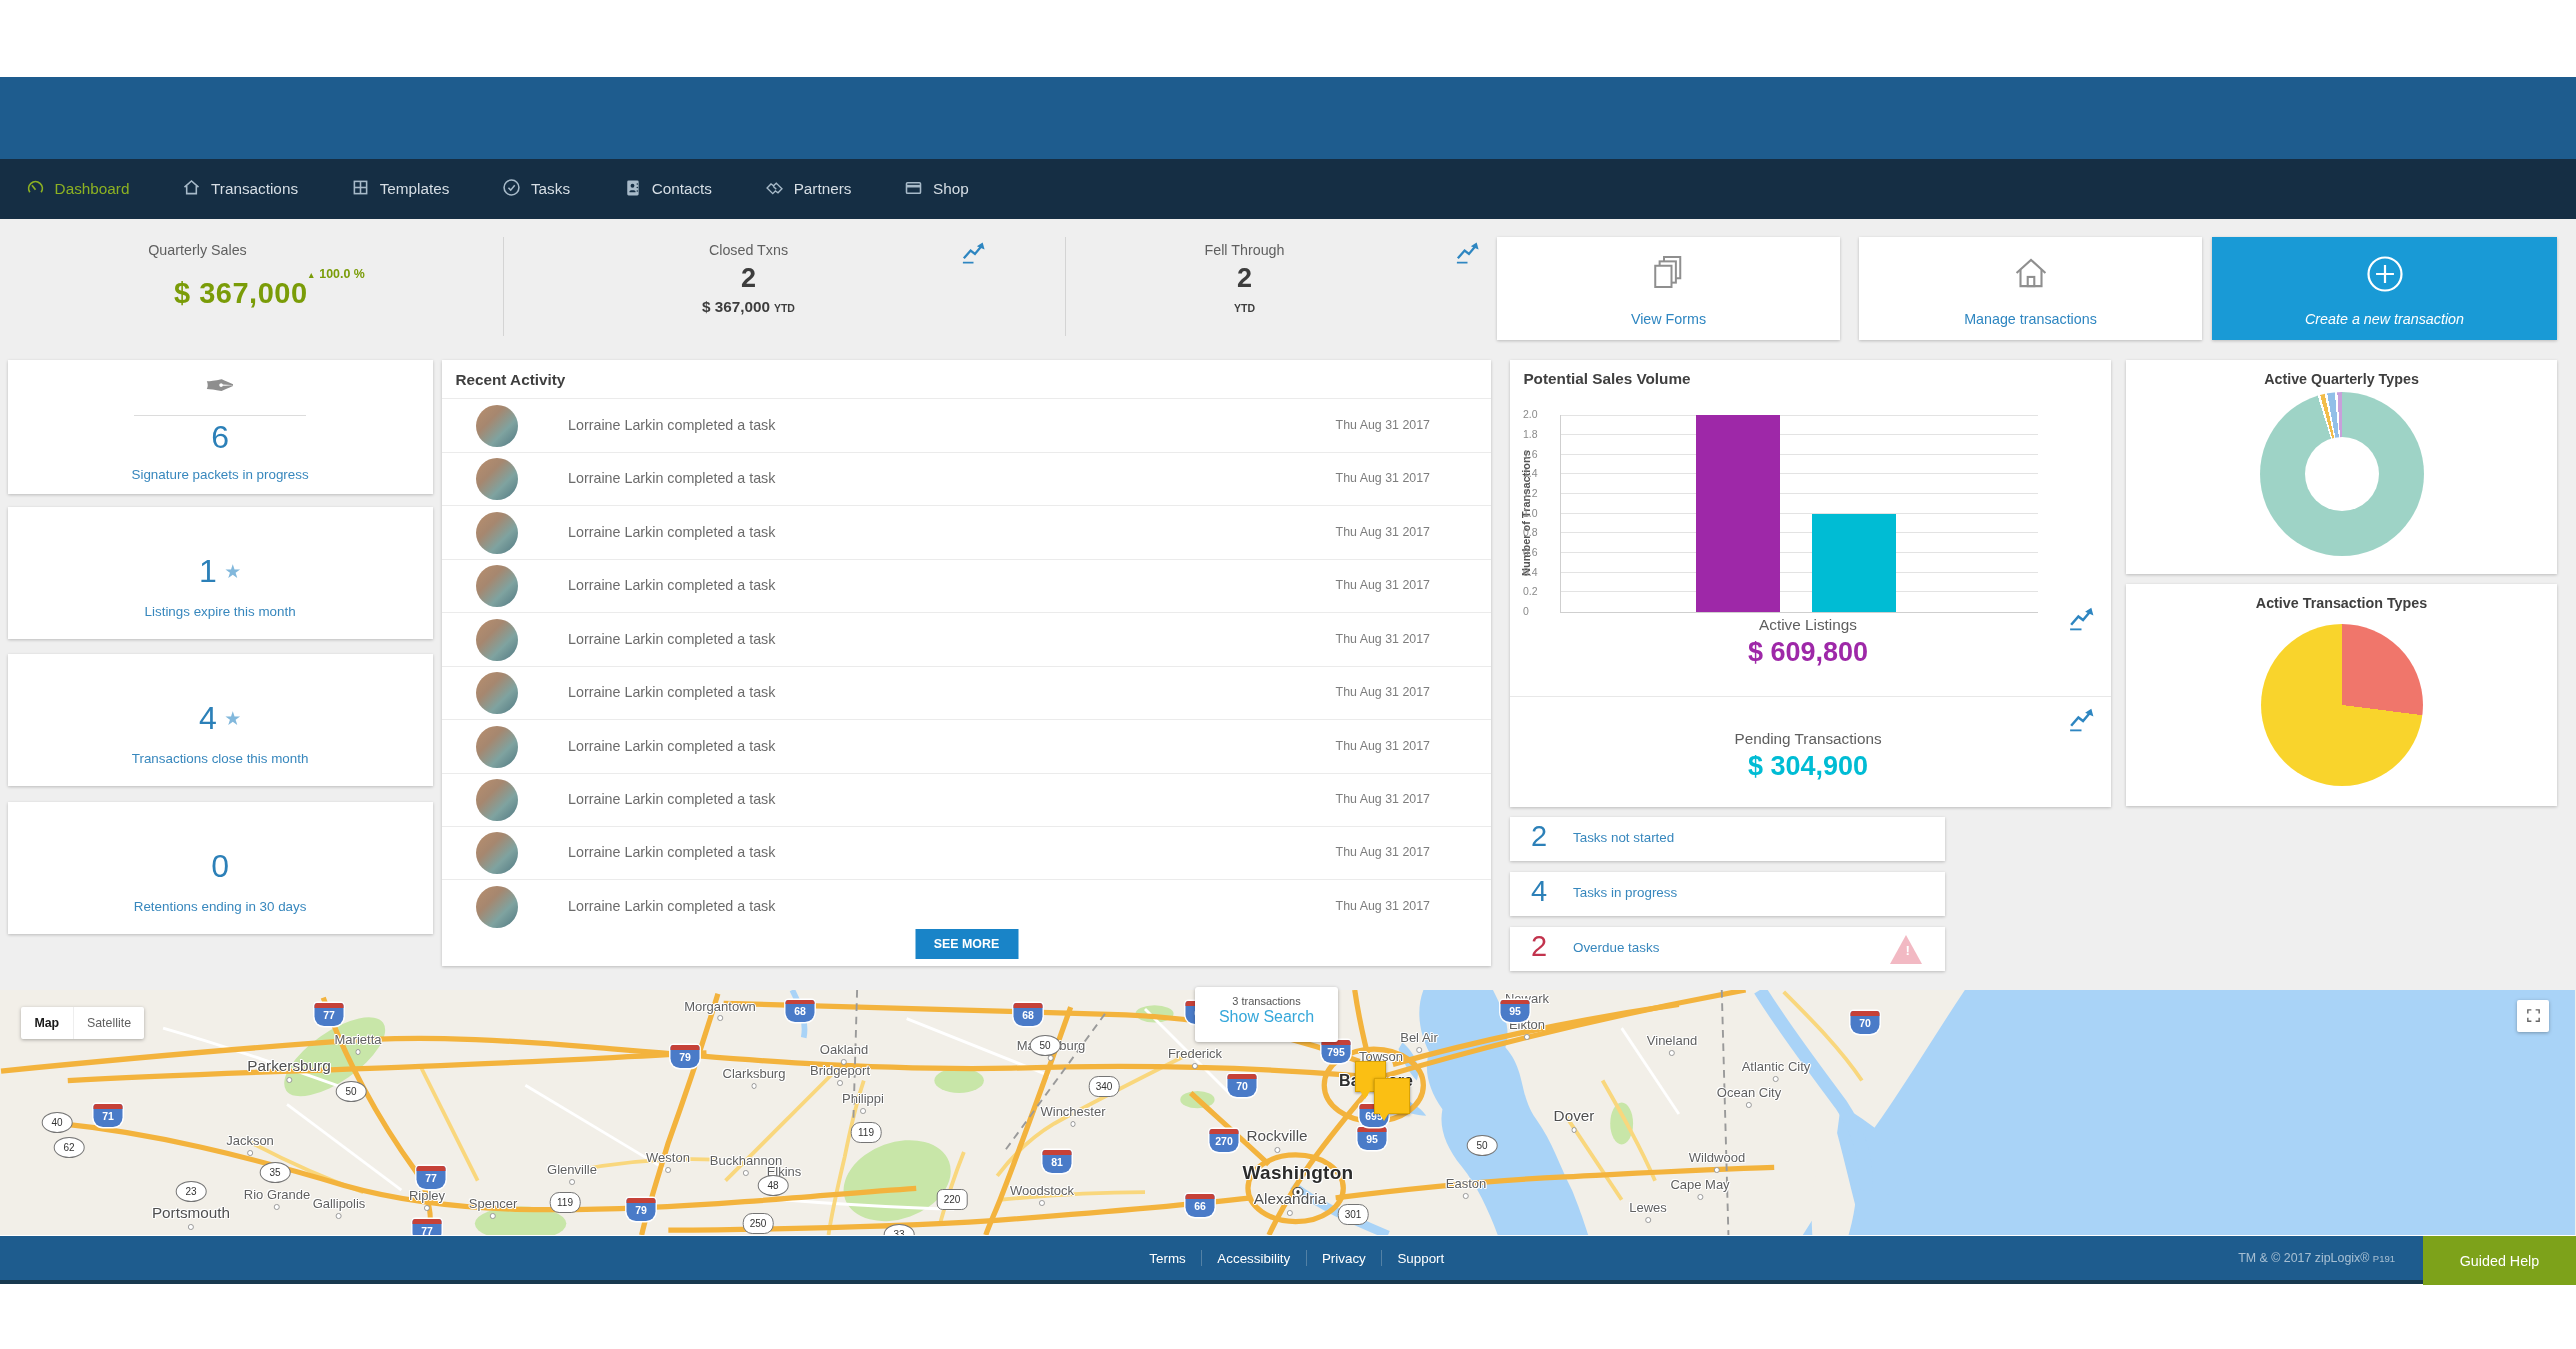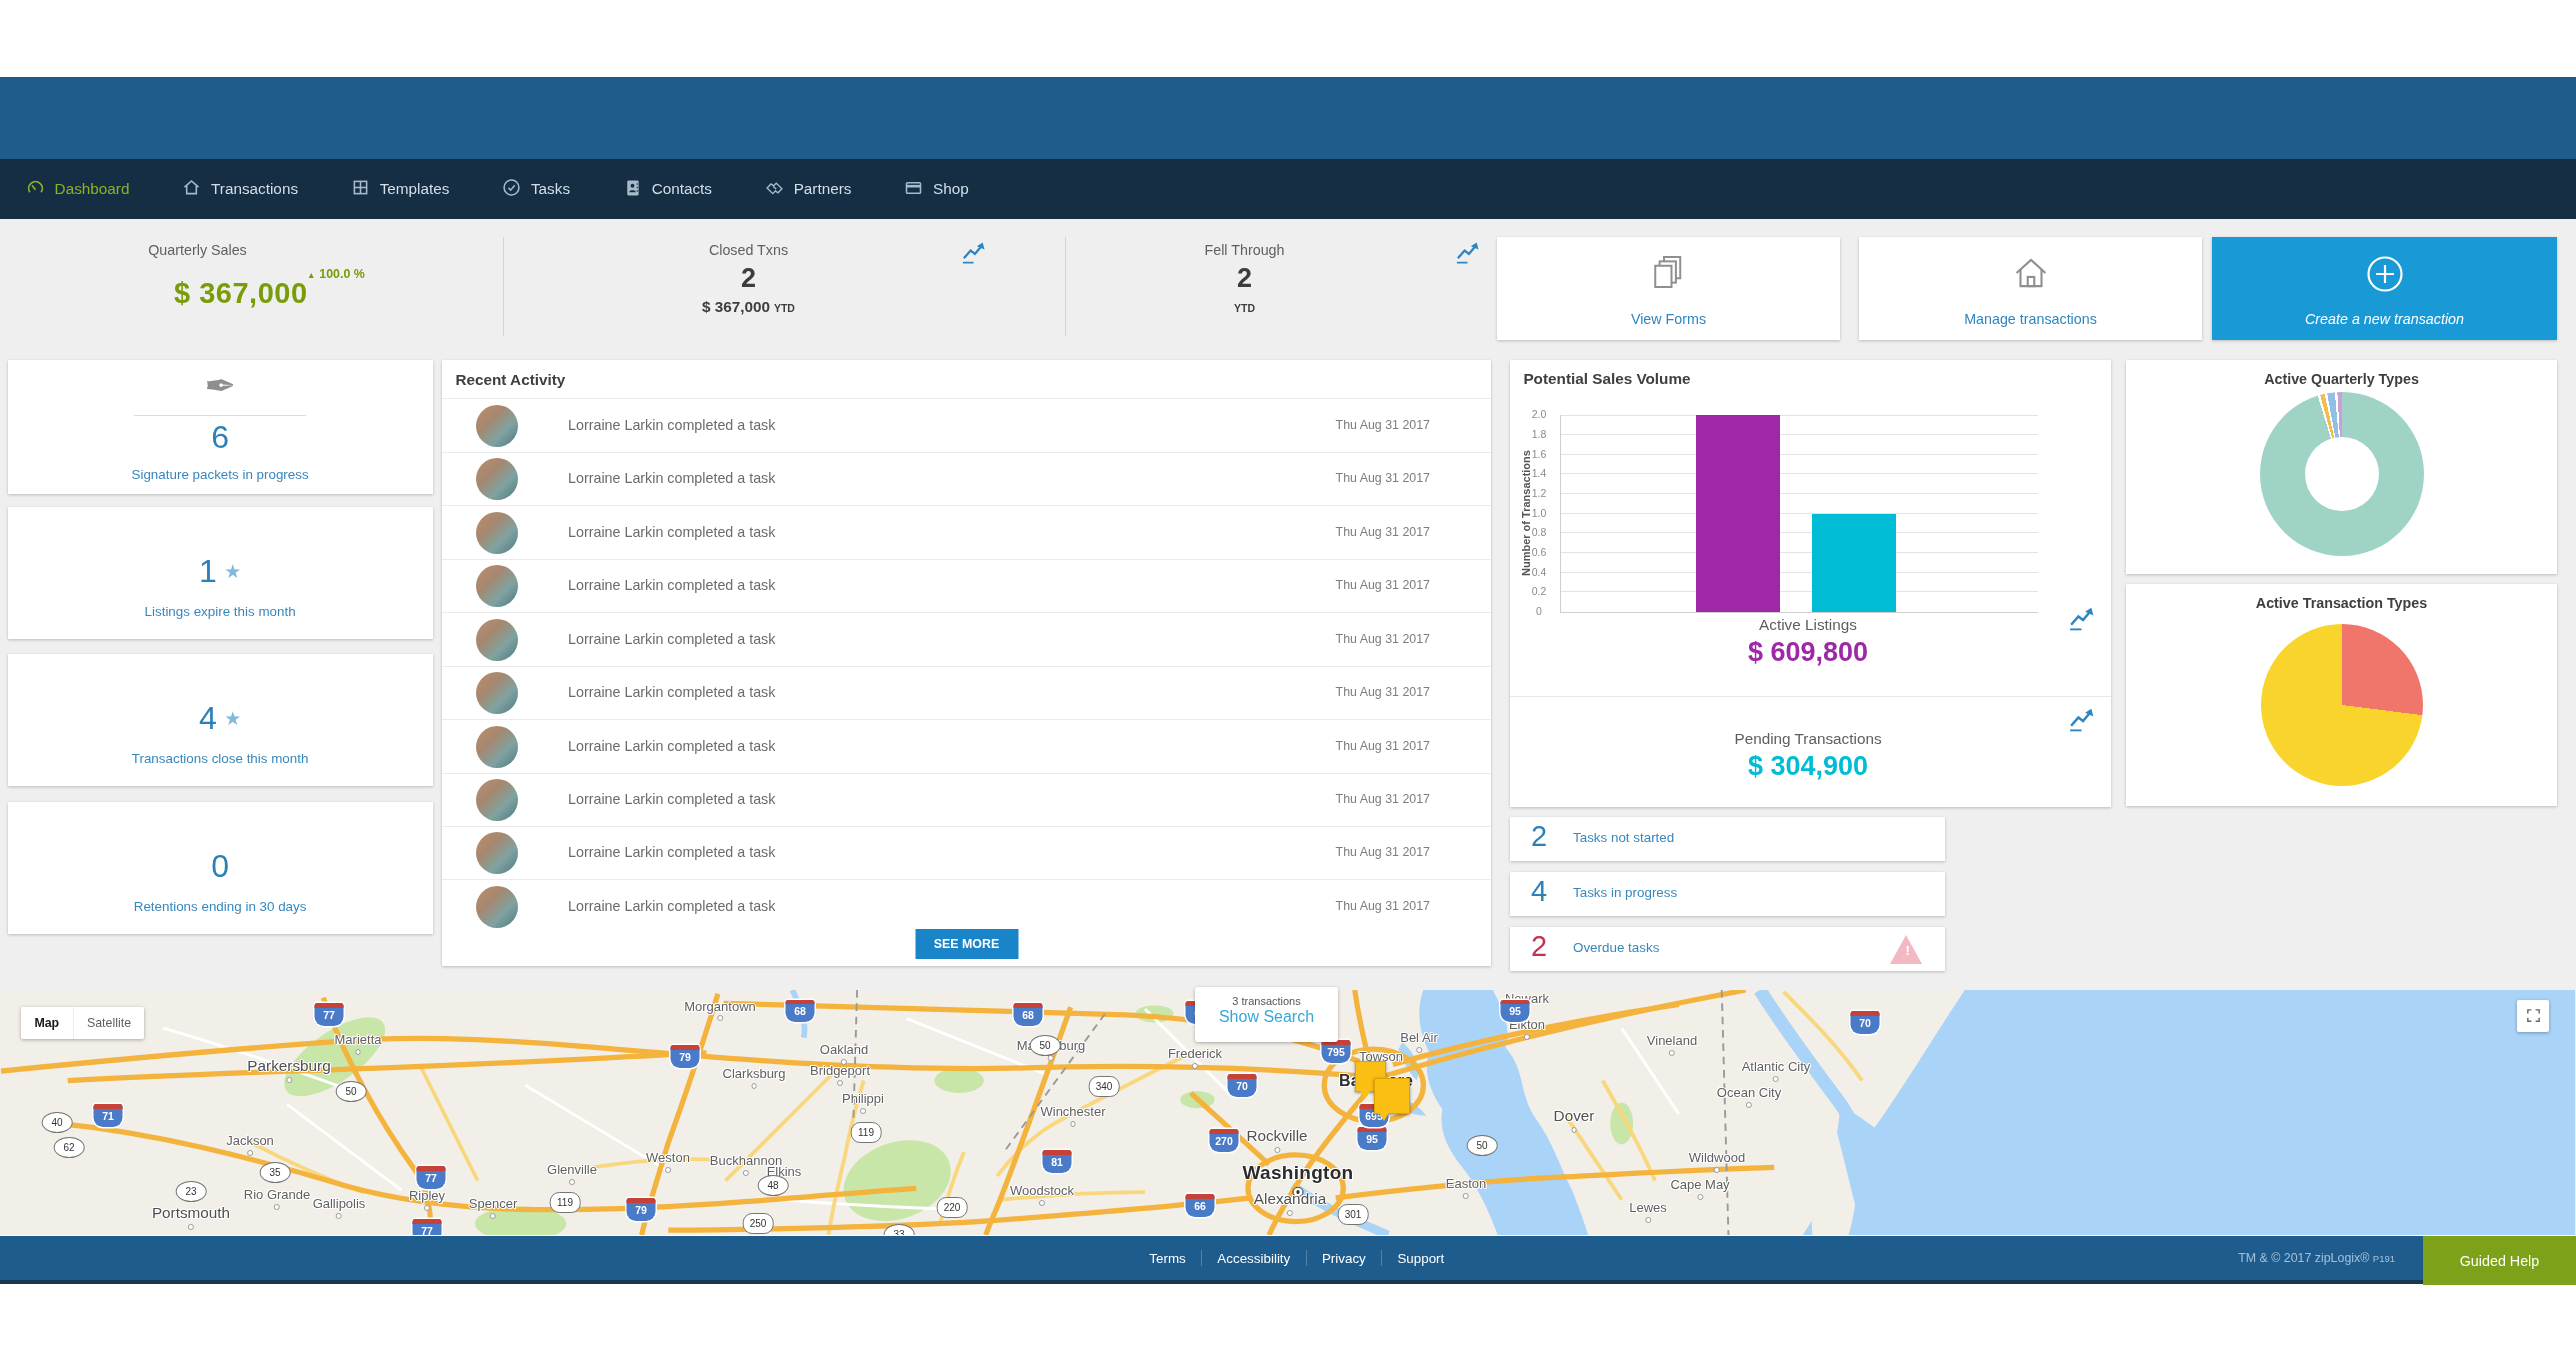--- a/index.html
+++ b/index.html
@@ -74,21 +74,21 @@
   .see-more{position:absolute;left:50%;transform:translateX(-50%);top:569px;width:103px;height:30px;
             background:#1984c8;color:#fff;font-size:12.4px;font-weight:bold;display:flex;align-items:center;justify-content:center;}
 
   
   .psv-title{position:absolute;left:13.4px;top:9.5px;font-size:15.3px;font-weight:bold;color:#404040;}
   .psv-ylabel{position:absolute;left:9.5px;top:55px;height:197px;writing-mode:vertical-rl;transform:rotate(180deg);
               font-size:11px;font-weight:bold;color:#555;text-align:center;}
   #psv-plot{position:absolute;left:50px;top:55px;width:477px;height:197px;
             border-left:1px solid #cfcfcf;border-bottom:1px solid #cfcfcf;}
   .gridline{position:absolute;left:0;width:100%;height:1px;background:#e3e3e3;}
-  .tick{position:absolute;left:-38px;width:32px;text-align:center;font-size:10.5px;color:#8a8a8a;}
+  .tick{position:absolute;left:-38px;width:32px;text-align:left;font-size:10.5px;color:#8a8a8a;}
   .bar{position:absolute;bottom:0;}
   .metric-label{position:absolute;left:155px;width:286px;text-align:center;font-size:15.3px;color:#5e5e5e;}
   .metric-value{position:absolute;left:155px;width:286px;text-align:center;font-size:27px;font-weight:bold;}
   .psv-div{position:absolute;left:0;top:336px;width:601px;height:1px;background:#e8e8e8;}
   .trend{position:absolute;}
 
   
   .task-num{position:absolute;left:21px;top:2.9px;font-size:29px;color:#2c80b8;}
   .task-num.red{color:#c2334d;}
   .task-label{position:absolute;left:63px;top:13.4px;font-size:13.4px;color:#3787bd;}
@@ -589,21 +589,21 @@
         <span class="sh-i" data-interactable="false" style="left: 427px; top: 229px;">77</span>
         <span class="sh-i" data-interactable="false" style="left: 108px; top: 114px;">71</span>
         <span class="sh-us" data-interactable="false" style="left: 351px; top: 91px;">50</span>
         <span class="sh-us" data-interactable="false" style="left: 1482px; top: 145px;">50</span>
         <span class="sh-us" data-interactable="false" style="left: 1045px; top: 45px;">50</span>
         <span class="sh-us" data-interactable="false" style="left: 57px; top: 122px;">40</span>
         <span class="sh-us wide" data-interactable="false" style="left: 1104px; top: 86px;">340</span>
         <span class="sh-us wide" data-interactable="false" style="left: 866px; top: 132px;">119</span>
         <span class="sh-us wide" data-interactable="false" style="left: 565px; top: 202px;">119</span>
         <span class="sh-us" data-interactable="false" style="left: 773px; top: 185px;">48</span>
-        <span class="sh-us wide" data-interactable="false" style="left: 952px; top: 207px;">220</span>
+        <span class="sh-us wide" data-interactable="false" style="left: 952px; top: 199px; border-radius: 6px;">220</span>
         <span class="sh-us" data-interactable="false" style="left: 275px; top: 172px; text-align: center;">35</span>
         <span class="sh-us" data-interactable="false" style="left: 191px; top: 191px;">23</span>
         <span class="sh-us" data-interactable="false" style="left: 69px; top: 147px;">62</span>
         <span class="sh-us wide" data-interactable="false" style="left: 1353px; top: 214px;">301</span>
         <span class="sh-us wide" data-interactable="false" style="left: 758px; top: 223px;">250</span>
         <span class="sh-us" data-interactable="false" style="left: 899px; top: 234px;">33</span>
         <span class="marker" data-interactable="true" style="left: 1355px; top: 71px; width: 29px; height: 29px;"></span>
         <span class="marker" data-interactable="true" style="left: 1374px; top: 88px; width: 34px; height: 34px;"></span>
       </div>
     <div class="map-type" data-interactable="false">

